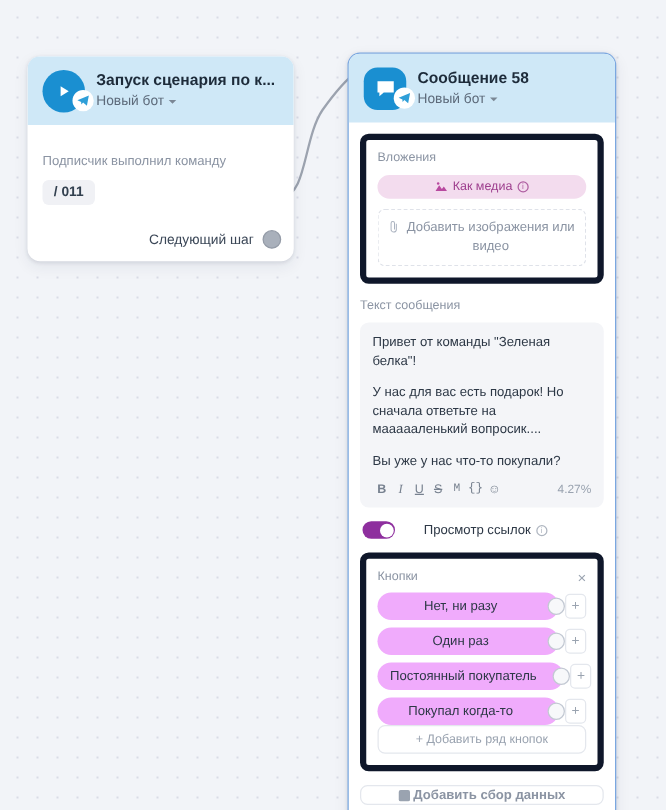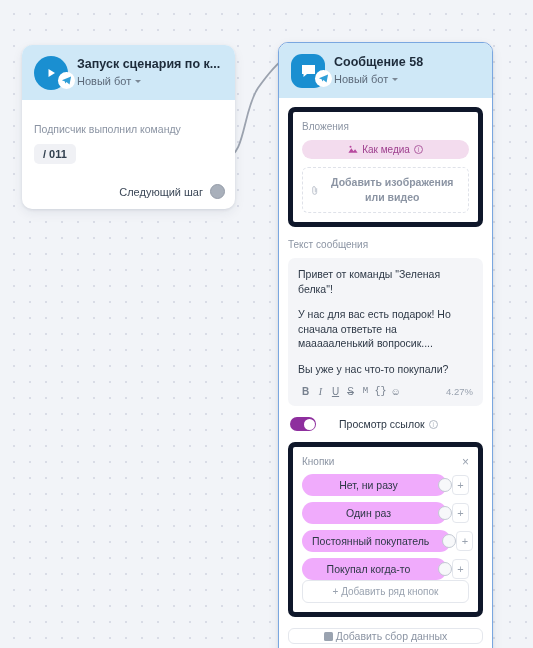--- a/index.html
+++ b/index.html
@@ -192,24 +192,23 @@
     opacity: 0.8;
     flex: 0 0 auto;
   }
 
   .dropzone {
     margin-top: 8px;
     border: 1px dashed #dfe2e9;
     border-radius: 6px;
     min-height: 44px;
     display: flex;
-    align-items: center;
+    align-items: flex-start;
     gap: 6px;
     padding: 7px 8px;
-    font-weight: bold;
   }
   .dropzone-text {
     flex: 1 1 auto;
     text-align: center;
     font-size: 10.5px;
     color: #8b94a3;
     line-height: 15px;
   }
 
   .text-section { margin-top: 11px; }
@@ -354,20 +353,21 @@
     border: 1px solid #e4e7ed;
     border-radius: 6px;
     height: 16px;
     display: flex;
     align-items: center;
     justify-content: center;
     gap: 3px;
     font-size: 10.5px;
     color: #8b94a3;
     background: #ffffff;
+    font-weight: bold;
   }
   .collect-icon {
     width: 9px; height: 9px;
     background: #9aa3b0;
     border-radius: 1.5px;
   }
 </style>
 </head>
 <body>
 

